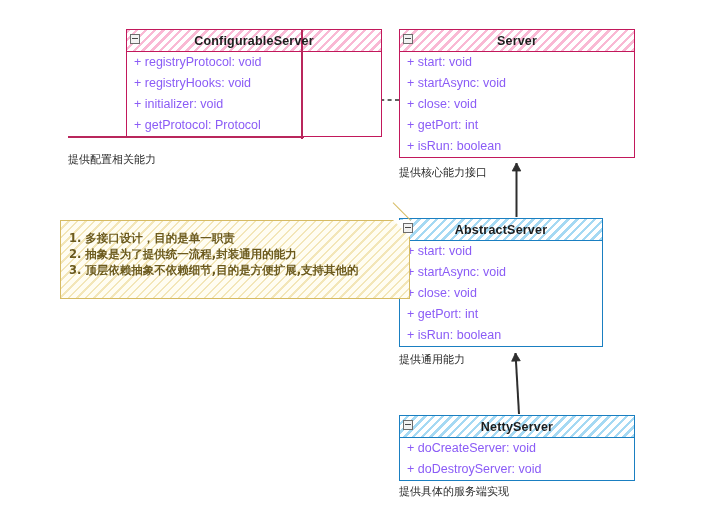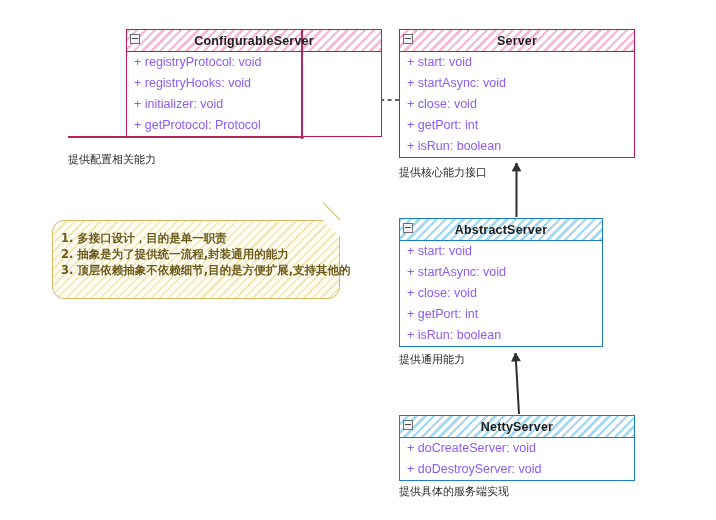--- a/index.html
+++ b/index.html
@@ -245,21 +245,21 @@
       <span class="minimize"></span>
       <span class="title">NettyServer</span>
     </div>
     <div class="members">
       <div class="member">+ doCreateServer: void</div>
       <div class="member">+ doDestroyServer: void</div>
     </div>
   </div>
   <div class="caption" style="left:399px; top:484px;">提供具体的服务端实现</div>
 
-  <div id="note" style="left:52px; top:220px; width:288px; height:79px;border-radius:12px;">
+  <div id="note" style="left:60px; top:220px; width:350px; height:79px;">
     <span class="fold"></span>
     <span class="fold-line"></span>
     <div class="note-body">
       <div class="note-line">1. 多接口设计，目的是单一职责</div>
       <div class="note-line">2. 抽象是为了提供统一流程,封装通用的能力</div>
       <div class="note-line">3. 顶层依赖抽象不依赖细节,目的是方便扩展,支持其他的</div>
     </div>
   </div>
 
 </div>

